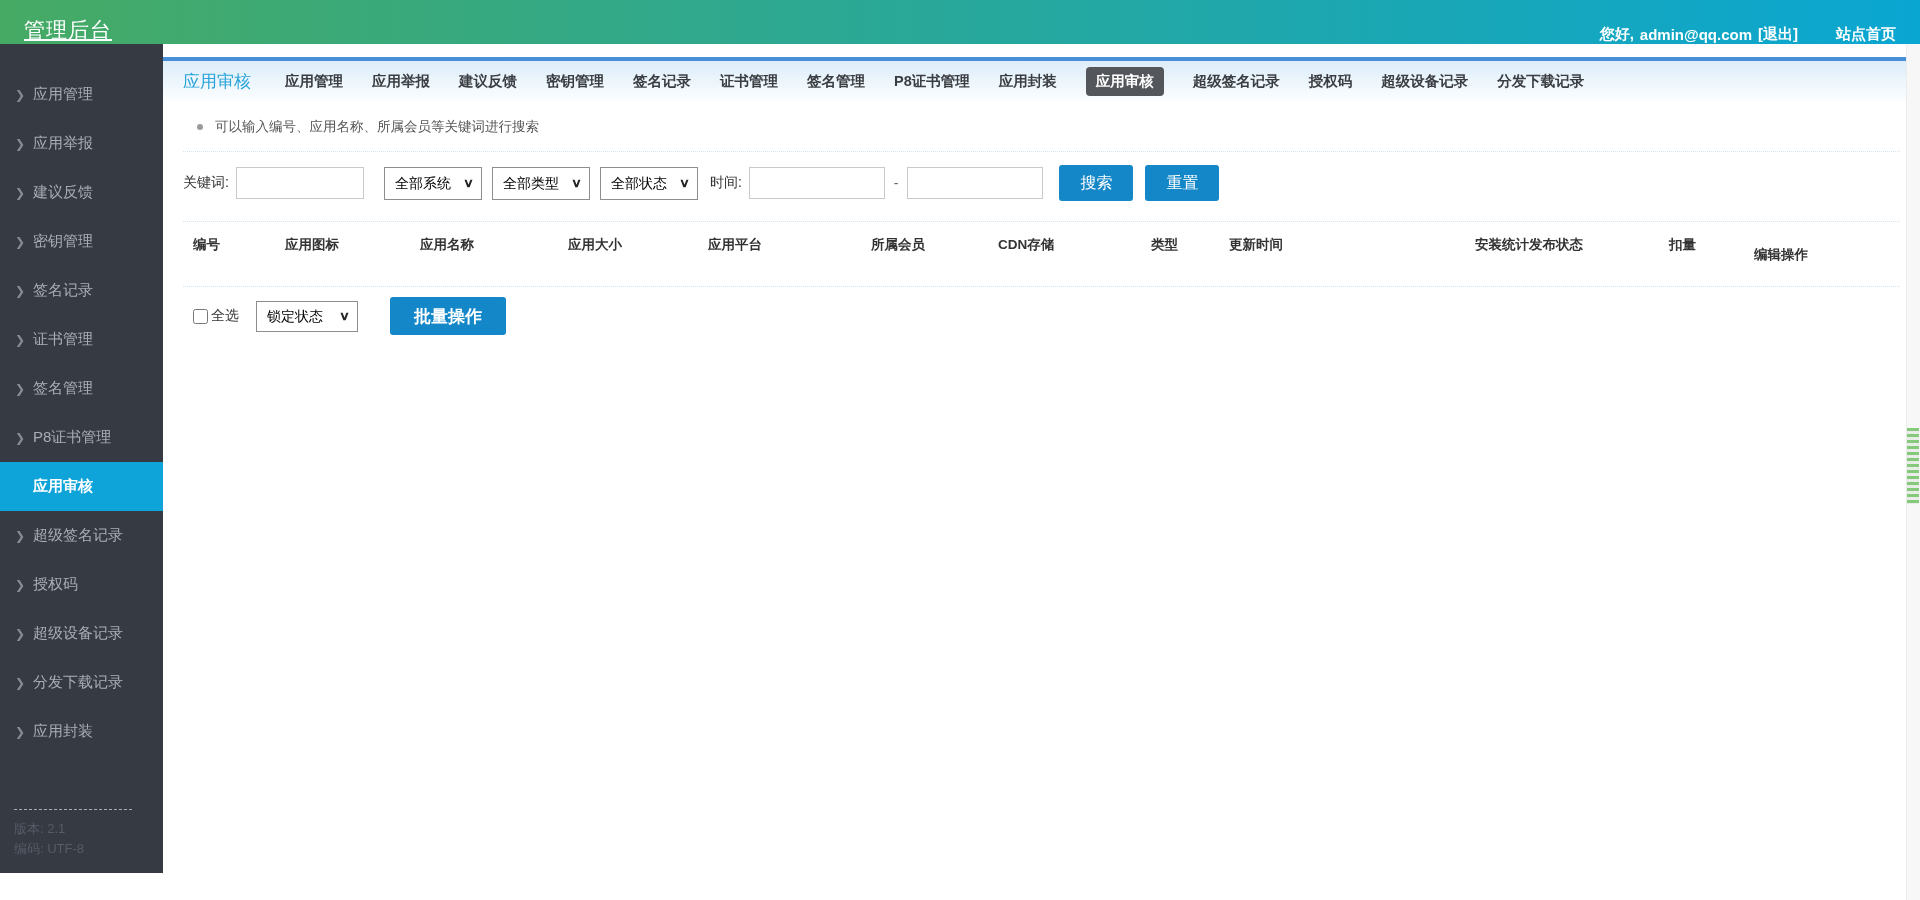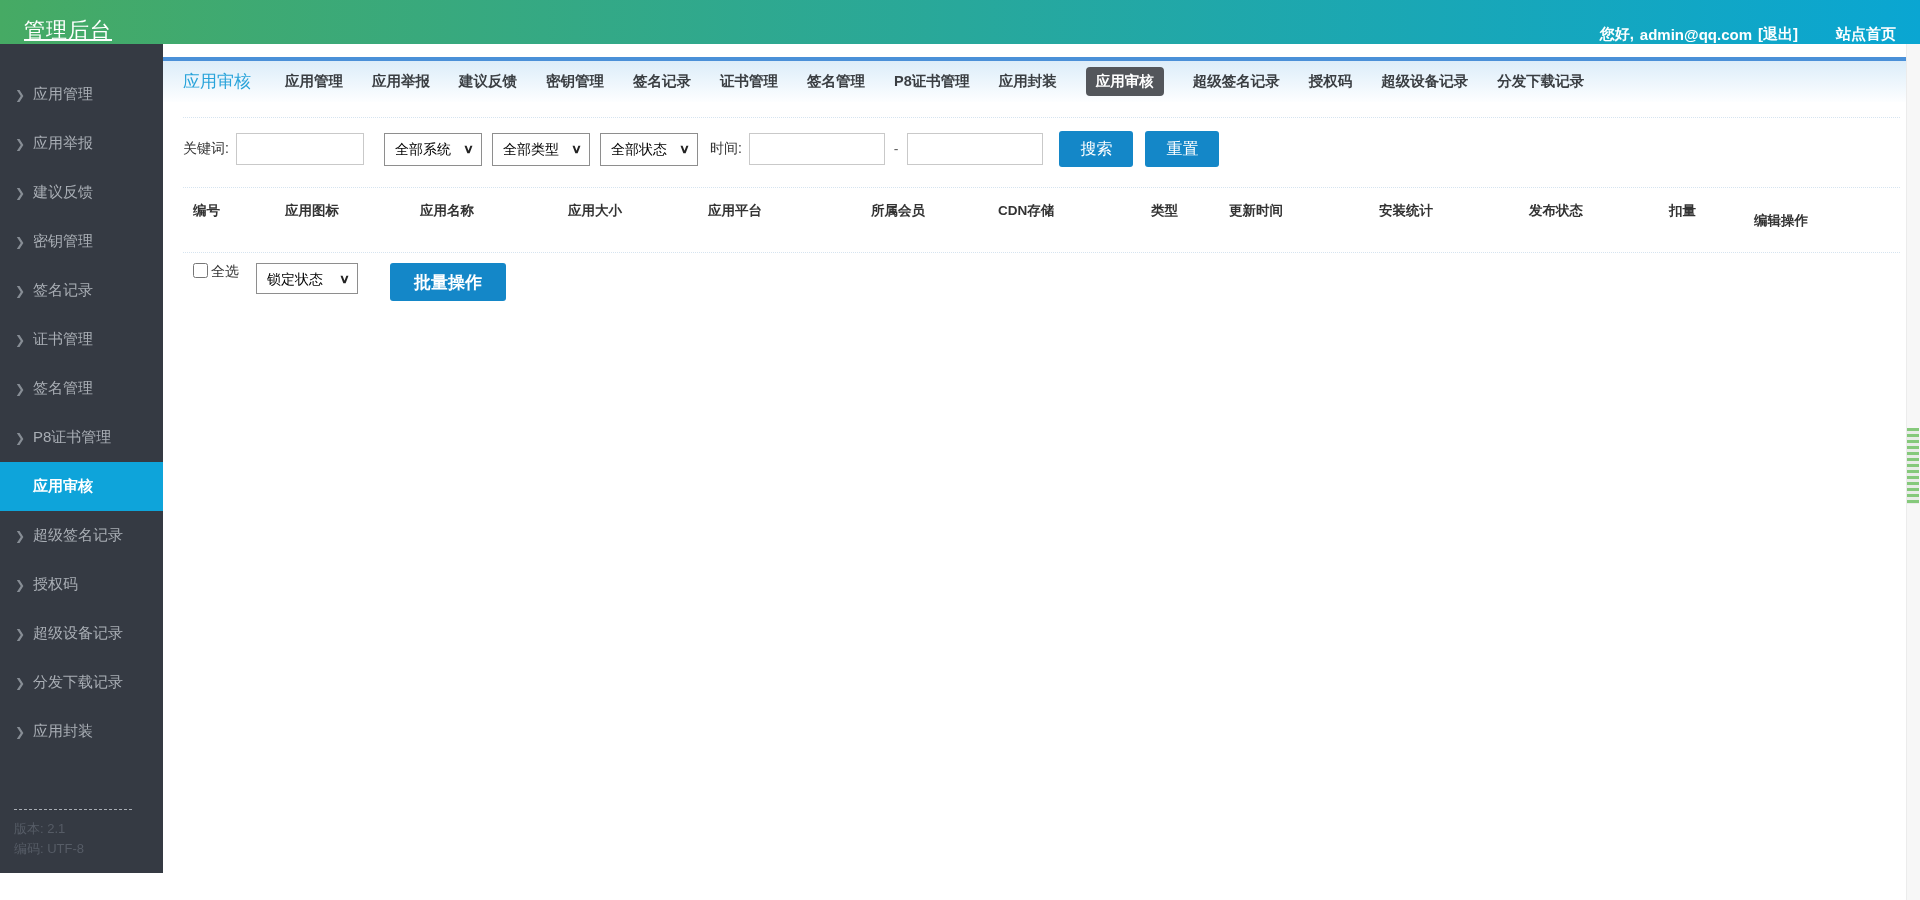--- a/index.html
+++ b/index.html
@@ -232,36 +232,36 @@
   .thead span { flex: 0 0 auto; white-space: nowrap; }
   .thead span:nth-child(1)  { width: 92px; }
   .thead span:nth-child(2)  { width: 135px; }
   .thead span:nth-child(3)  { width: 148px; }
   .thead span:nth-child(4)  { width: 140px; }
   .thead span:nth-child(5)  { width: 163px; }
   .thead span:nth-child(6)  { width: 127px; }
   .thead span:nth-child(7)  { width: 153px; }
   .thead span:nth-child(8)  { width: 78px; }
   .thead span:nth-child(9)  { width: 150px; }
-  .thead span:nth-child(10) { width: 150px; }
+  .thead span:nth-child(10) { width: 150px; text-align: right; }
   .thead span:nth-child(11) { width: 140px; }
   .thead span:nth-child(12) { width: 85px; }
   .thead span:nth-child(13) { width: 110px; margin-top: 10px; }
   .empty-text {
     margin-top: 27px;
     padding-left: 10px;
     font-size: 14.5px;
     font-weight: bold;
     color: #333;
   }
   
   .batch-row {
     margin-top: 10px;
     display: flex;
-    align-items: flex-start;
+    align-items: center;
     padding-left: 10px;
   }
   .batch-row input[type="checkbox"] {
     width: 15px; height: 15px;
     cursor: pointer;
   }
   .batch-row .all-label { font-size: 14px; margin: 0 17px 0 3px; }
   .batch-sel select { padding-right: 34px; height: 31px; }
   .btn-batch {
     margin-left: 32px;
@@ -388,20 +388,24 @@
         <a class="active">应用审核</a>
         <a>超级签名记录</a>
         <a>授权码</a>
         <a>超级设备记录</a>
         <a>分发下载记录</a>
       </div>
   </div>
 
   <div class="inner">
 
+    <div class="hint-row">
+      <span class="dot"></span>
+      <span>可以输入编号、应用名称、所属会员等关键词进行搜索</span>
+    </div>
 
     <div class="dotted sep1"></div>
 
     <div class="form-row">
       <label>关键词:</label>
       <input type="text" class="txt keyword" value="" style="">
       <span class="sel-wrap ml20">
         <select>
           <option>全部系统</option>
         </select>

